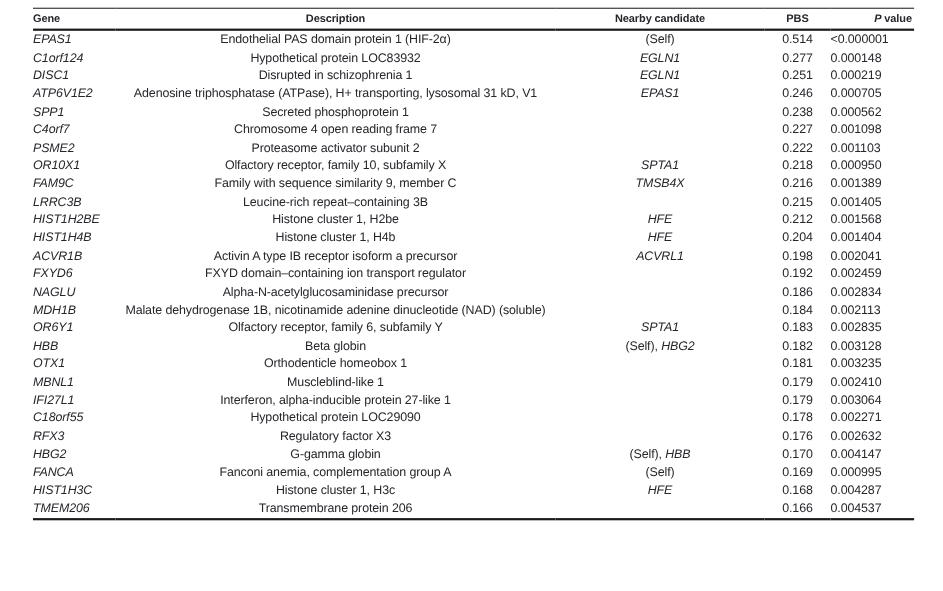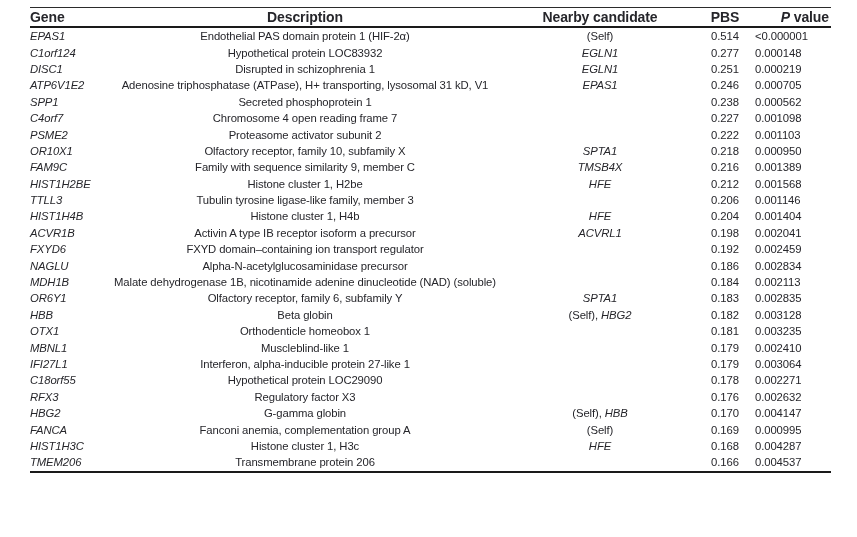--- a/index.html
+++ b/index.html
@@ -27,21 +27,21 @@
     border-top: 1px solid #2b2b2b;
     border-bottom: 2px solid #1a1a1a;
   }
   col.c-gene   { width: 75px; }
   col.c-desc   { width: 400px; }
   col.c-nearby { width: 190px; }
   col.c-pbs    { width: 60px; }
   col.c-pval   { width: 76px; }
 
   th {
-    font-size: 14px;
+    font-size: 10px;
     font-weight: bold;
     letter-spacing: -0.1px;
     height: 18px;
     padding: 0;
     border-bottom: 2.5px solid #1a1a1a;
     white-space: nowrap;
     vertical-align: middle;
     margin-top: 34px;
   }
   td {
@@ -148,34 +148,34 @@
           <td class="col-pval">0.000950</td>
         </tr>
         <tr>
           <td class="col-gene">FAM9C</td>
           <td class="col-desc">Family with sequence similarity 9, member C</td>
           <td class="col-nearby"><span class="gene-italic">TMSB4X</span></td>
           <td class="col-pbs">0.216</td>
           <td class="col-pval">0.001389</td>
         </tr>
         <tr>
+          <td class="col-gene">LRRC3B</td>
+          <td class="col-desc">Leucine-rich repeat–containing 3B</td>
+          <td class="col-nearby"></td>
+          <td class="col-pbs">0.215</td>
+          <td class="col-pval">0.001405</td>
+        </tr>
+        <tr>
           <td class="col-gene">HIST1H2BE</td>
           <td class="col-desc">Histone cluster 1, H2be</td>
           <td class="col-nearby"><span class="gene-italic">HFE</span></td>
           <td class="col-pbs">0.212</td>
           <td class="col-pval">0.001568</td>
         </tr>
         <tr>
-          <td class="col-gene">TTLL3</td>
-          <td class="col-desc">Tubulin tyrosine ligase-like family, member 3</td>
-          <td class="col-nearby"></td>
-          <td class="col-pbs">0.206</td>
-          <td class="col-pval">0.001146</td>
-        </tr>
-        <tr>
           <td class="col-gene">HIST1H4B</td>
           <td class="col-desc">Histone cluster 1, H4b</td>
           <td class="col-nearby"><span class="gene-italic">HFE</span></td>
           <td class="col-pbs">0.204</td>
           <td class="col-pval">0.001404</td>
         </tr>
         <tr>
           <td class="col-gene">ACVR1B</td>
           <td class="col-desc">Activin A type IB receptor isoform a precursor</td>
           <td class="col-nearby"><span class="gene-italic">ACVRL1</span></td>

